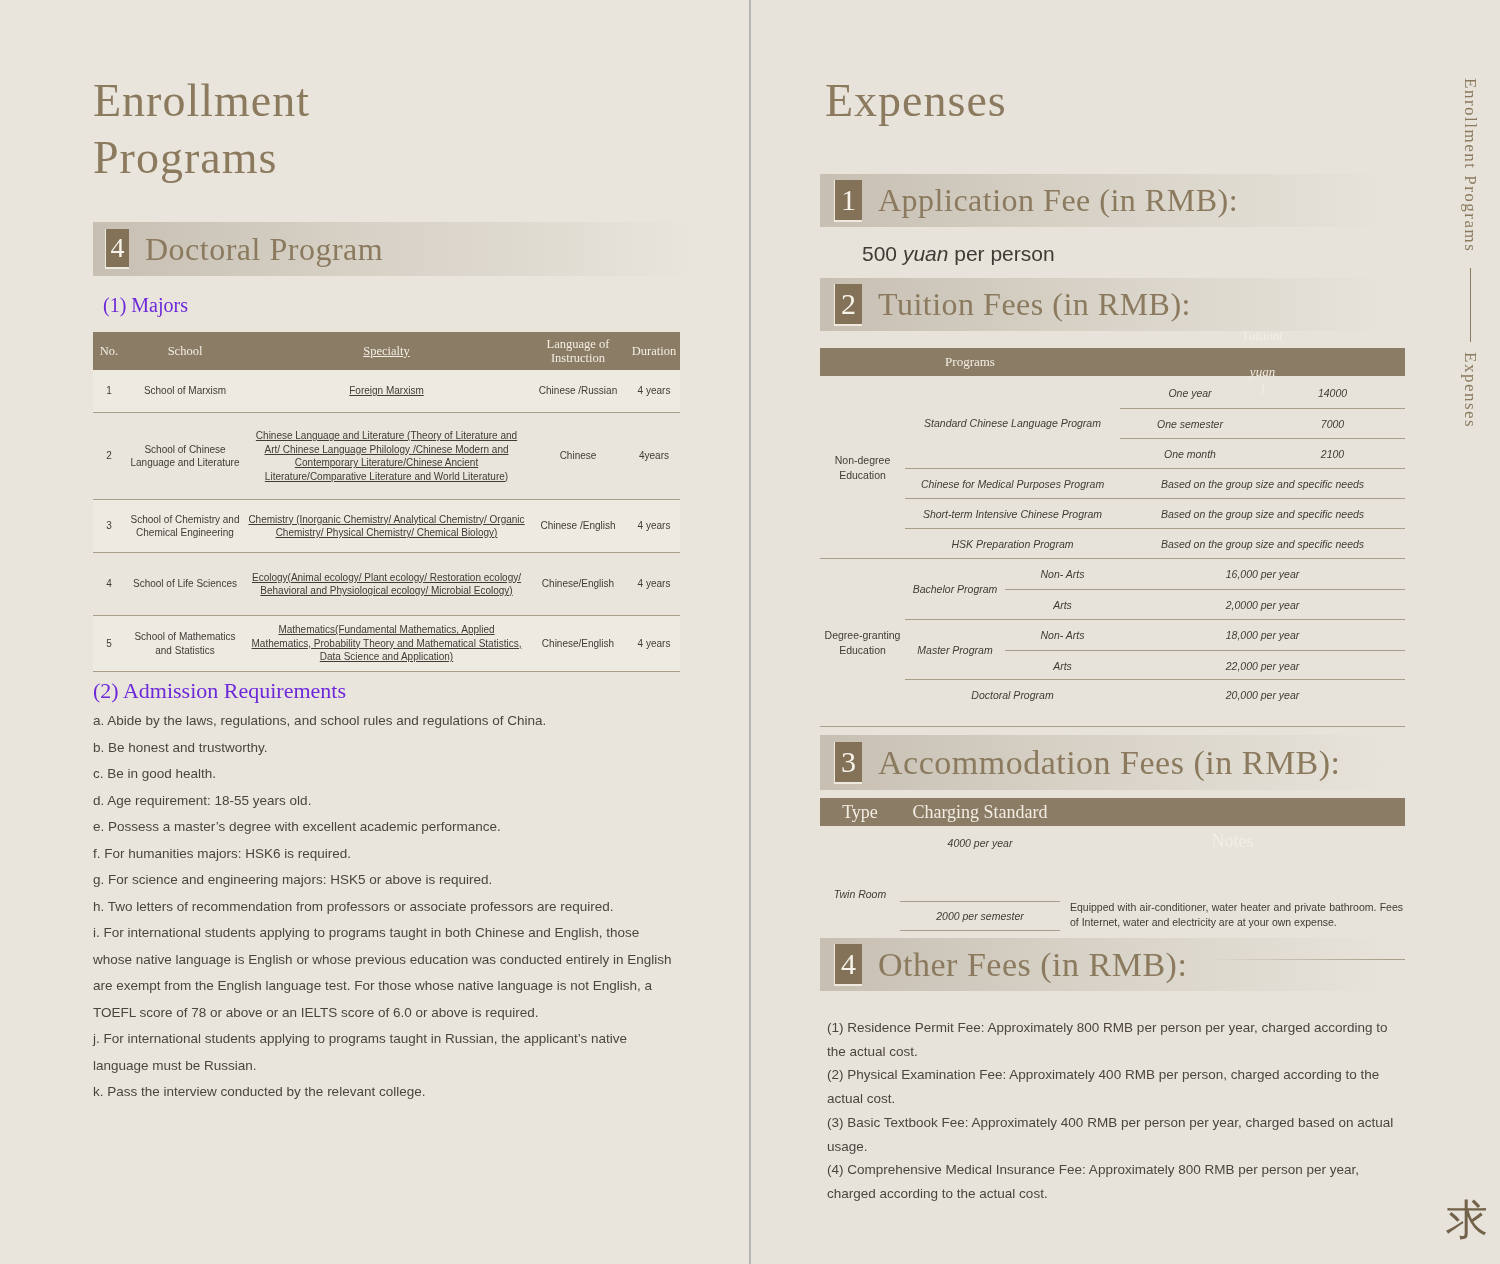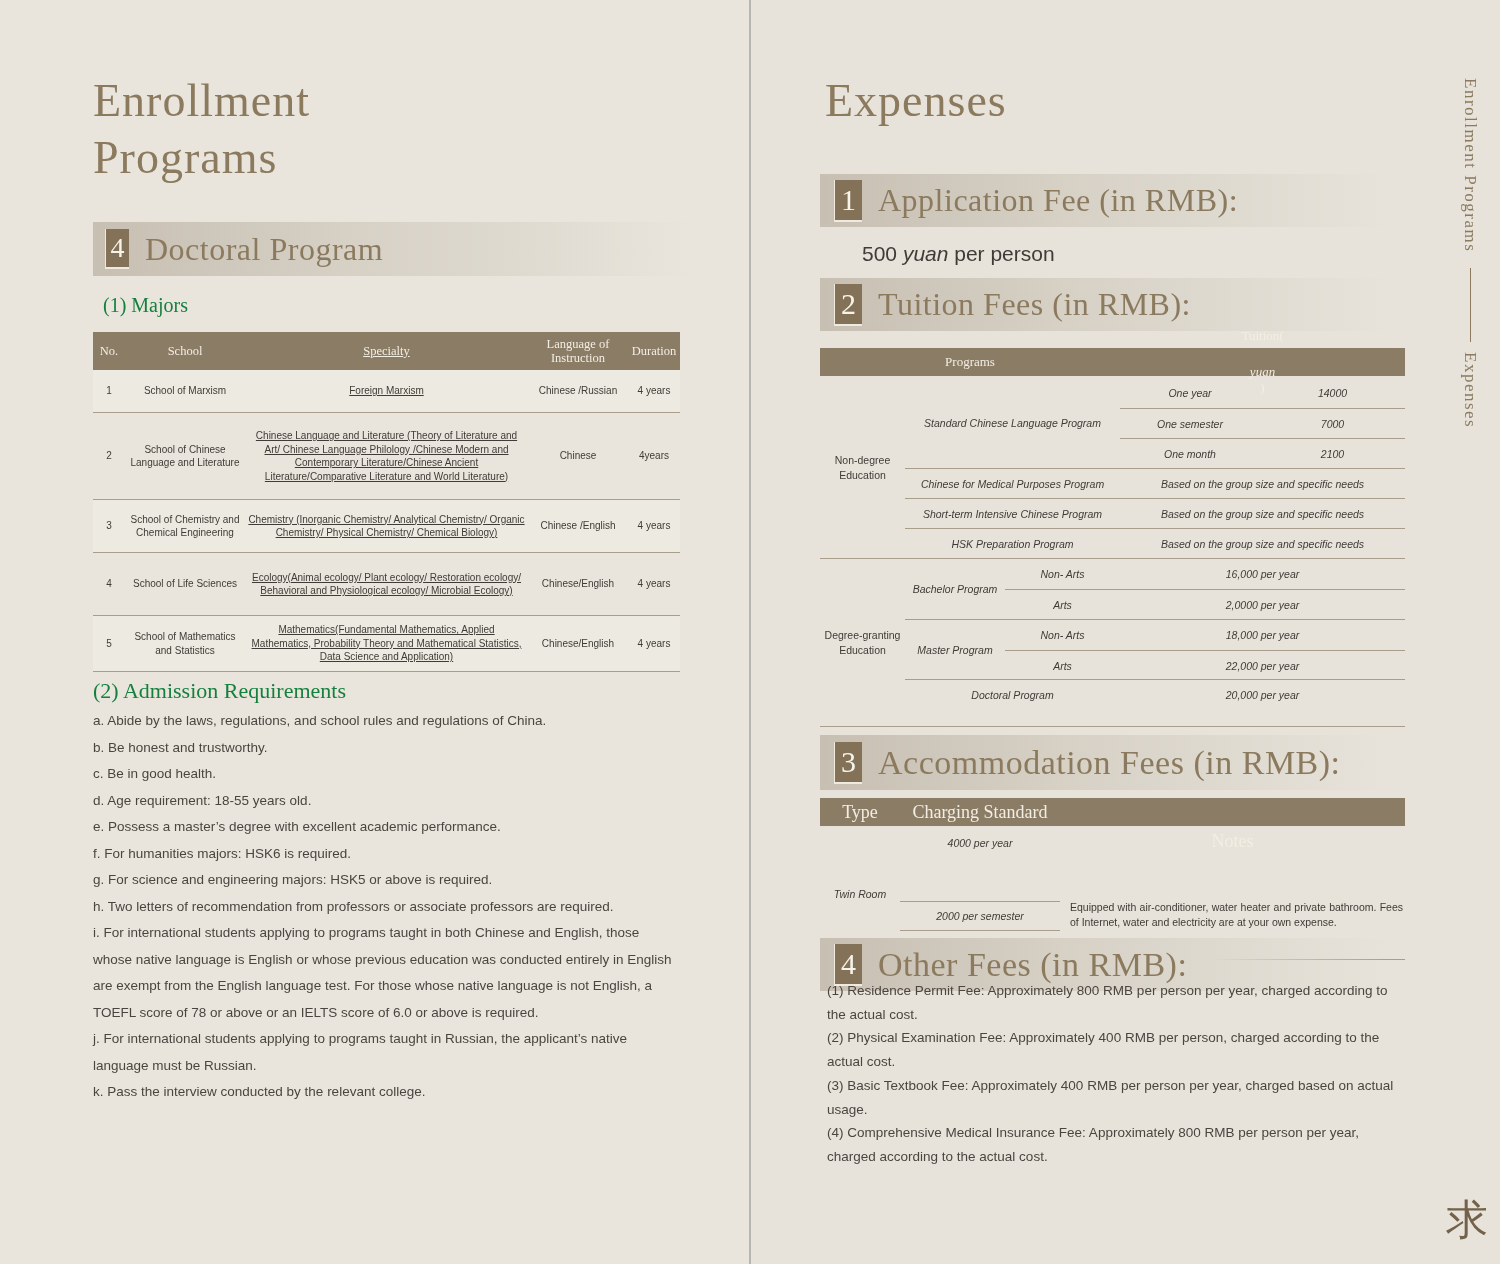--- a/index.html
+++ b/index.html
@@ -14,21 +14,21 @@
 
   .sec-bar { position:absolute; height:54px; display:flex; align-items:center;
              background:linear-gradient(to right,#c7bfb2,#d6d0c5 40%,#ded9cf 65%, rgba(231,227,218,0) 95%); }
   .num-box { width:28px; height:42px; background:#837257; color:#f6f3ea;
              font-family:"Liberation Serif","DejaVu Serif",serif; font-size:30px;
              display:flex; align-items:center; justify-content:center;
              border-left:1px solid #efeadf; border-bottom:2px solid #efeadf; margin-left:14px; flex:none; }
   .sec-title { font-family:"Liberation Serif","DejaVu Serif",serif; color:#8b7a5e;
                font-size:32px; margin-left:16px; white-space:nowrap; letter-spacing:0.5px; }
 
-  .sub-head { position:absolute; font-family:"Liberation Serif","DejaVu Serif",serif; color:#15803d; }
+  .sub-head { position:absolute; font-family:"Liberation Serif","DejaVu Serif",serif; color:#6d28d9; }
 
   
   .m-table { position:absolute; left:93px; top:332px; width:587px; font-size:10px; color:#3f3b36; }
   .m-head { display:flex; height:38px; background:#8b7c66; color:#f3eee3;
             font-family:"Liberation Serif","DejaVu Serif",serif; font-size:12.5px; }
   .m-head > div { display:flex; align-items:center; justify-content:center; text-align:center; line-height:14px; }
   .m-row { display:flex; border-bottom:1px solid #a99e8c; }
   .m-row > div { display:flex; align-items:center; justify-content:center; text-align:center; line-height:13.5px; padding:2px 3px; }
   .m-row.alt { background:#edeae2; }
   .c-no{width:32px;flex:none;} .c-school{width:120px;flex:none;} .c-spec{width:283px;flex:none;text-decoration:underline;}
@@ -69,21 +69,21 @@
   .a-table { position:absolute; left:820px; top:798px; width:585px; font-size:10.5px; color:#3f3b36; }
   .a-head { display:flex; height:28px; background:#8b7c66; color:#f3eee3;
             font-family:"Liberation Serif","DejaVu Serif",serif; font-size:18px; }
   .a-head > div { display:flex; align-items:center; justify-content:center; }
   .a-body { display:flex; border-bottom:1px solid #a99e8c; margin-top:2px; }
   .a-type { width:80px; flex:none; } .a-charge { width:160px; flex:none; } .a-notes { width:345px; flex:none;margin-top:43px; }
   .a-charge > div { display:flex; height:29px; }
   .a-charge > div + div { border-top:1px solid #a99e8c; }
   .a-notes-cell { display:flex; align-items:center; text-align:justify; line-height:15px; padding:4px 2px 4px 10px; }
 
-  .fees-items { position:absolute; left:827px; top:979px; width:580px; font-size:13.5px;
+  .fees-items { position:absolute; left:827px; top:1016px; width:580px; font-size:13.5px;
                 line-height:23.7px; color:#4b4540; }
 
   
   .side-label { position:absolute; writing-mode:vertical-rl; font-family:"Liberation Serif","DejaVu Serif",serif;
                 color:#8b7a5e; font-size:17px; letter-spacing:1.5px; }
   .side-line { position:absolute; width:1px; background:#8b7a5e; }
   .seal { position:absolute; font-family:"DejaVu Serif",serif; color:#73624a; font-size:42px; }
 
   .fee-line { position:absolute; font-size:21px; color:#3f3b36; }
   .italic { font-style:italic;margin-top:20px; }

